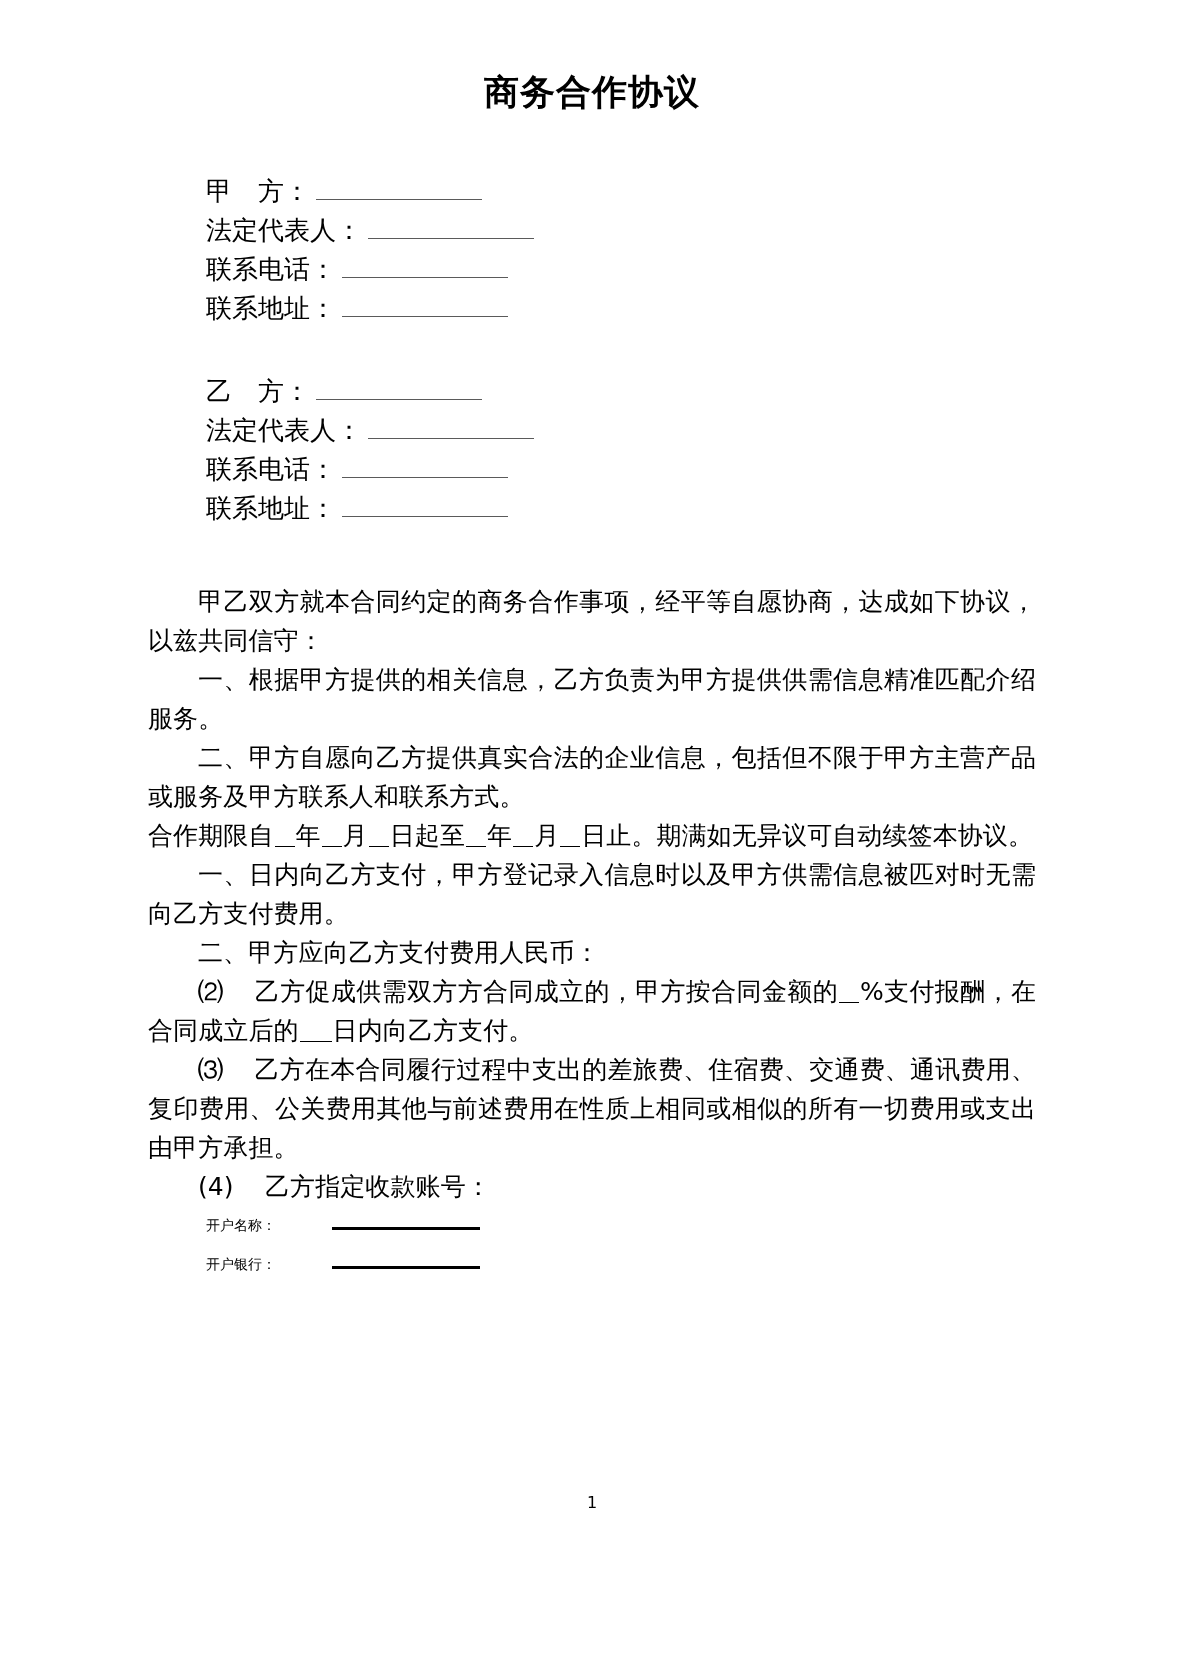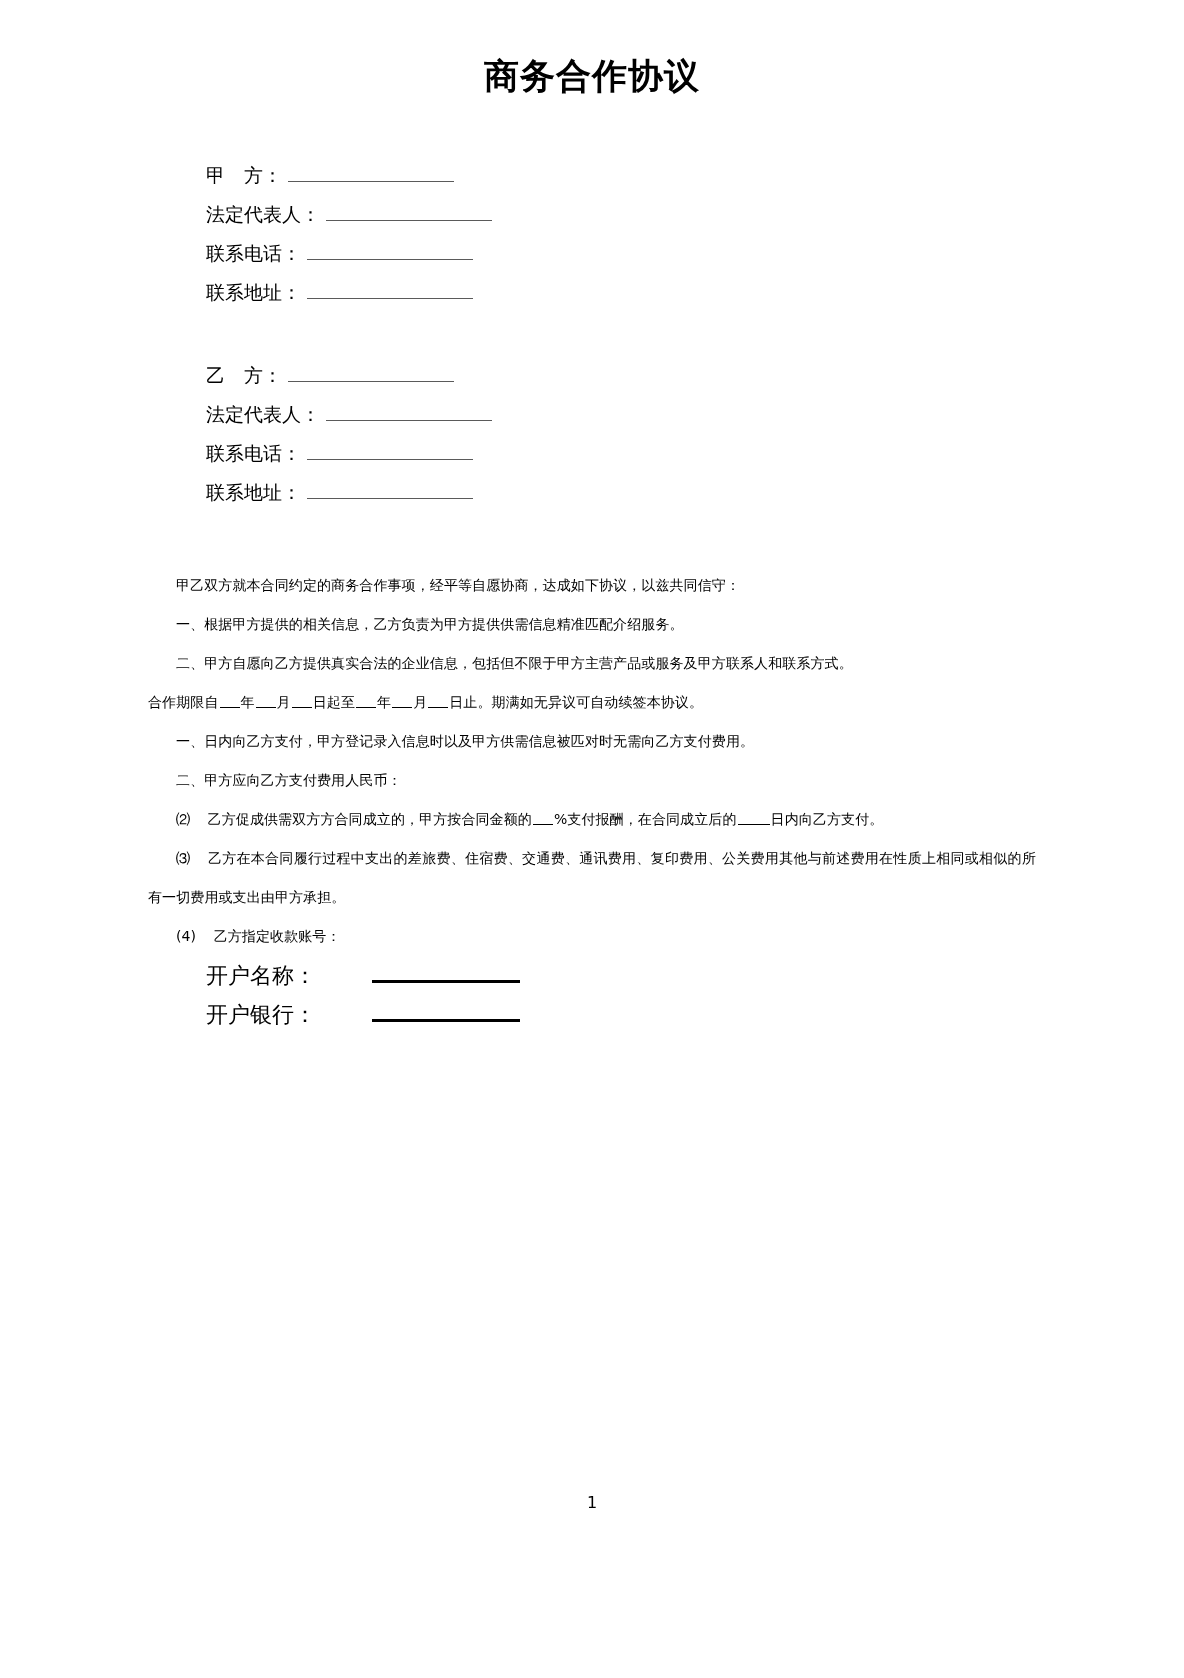--- a/index.html
+++ b/index.html
@@ -18,59 +18,59 @@
     background: #ffffff;
     box-sizing: border-box;
     padding: 0;
     overflow: hidden;
   }
   .doc-title {
     text-align: center;
     font-size: 35px;
     font-weight: bold;
     letter-spacing: 1px;
-    margin: 0;
+    margin: 16px;
     padding-top: 54px;
     line-height: 1.3;
   }
   .body-area {
     padding: 0 148px 0 148px;
   }
   
   .party-block {
     margin-top: 0;
   }
   .party-block.first { margin-top: 56px; }
   .party-block.second { margin-top: 44px; }
 
   .field-row {
     display: flex;
     align-items: baseline;
-    font-size: 19px;
+    font-size: 26px;
     line-height: 39px;
     white-space: nowrap;
     padding-left: 58px;
   }
   .field-label {
     font-weight: normal;
   }
   .blank-dotted {
     display: inline-block;
     margin-left: 6px;
     border-bottom: 1.6px solid #5a5a5a;
     height: 19px;
   }
   .w-param { width: 166px; }
   .w-legal { width: 166px; }
   .w-phone { width: 166px; }
   .w-addr  { width: 166px; }
 
   
   p.para {
-    font-size: 14px;
+    font-size: 25px;
     line-height: 39px;
     margin: 0;
     text-align: justify;
     text-justify: inter-ideograph;
     letter-spacing: 0.1px;
   }
   p.indent2 { text-indent: 2em; }
   p.first-body { margin-top: 54px; }
 
   .clause-head {
@@ -98,21 +98,21 @@
     margin: 0 1px;
   }
   .blank-inline.wide {
     width: 32px;
   }
 
   
   .bank-row {
     display: flex;
     align-items: baseline;
-    font-size: 22px;
+    font-size: 14px;
     line-height: 39px;
     padding-left: 58px;
     white-space: nowrap;
     gap: 48px;
   }
   .blank-solid {
     display: inline-block;
     margin-left: 8px;
     border-bottom: 3px solid #000;
     width: 148px;

